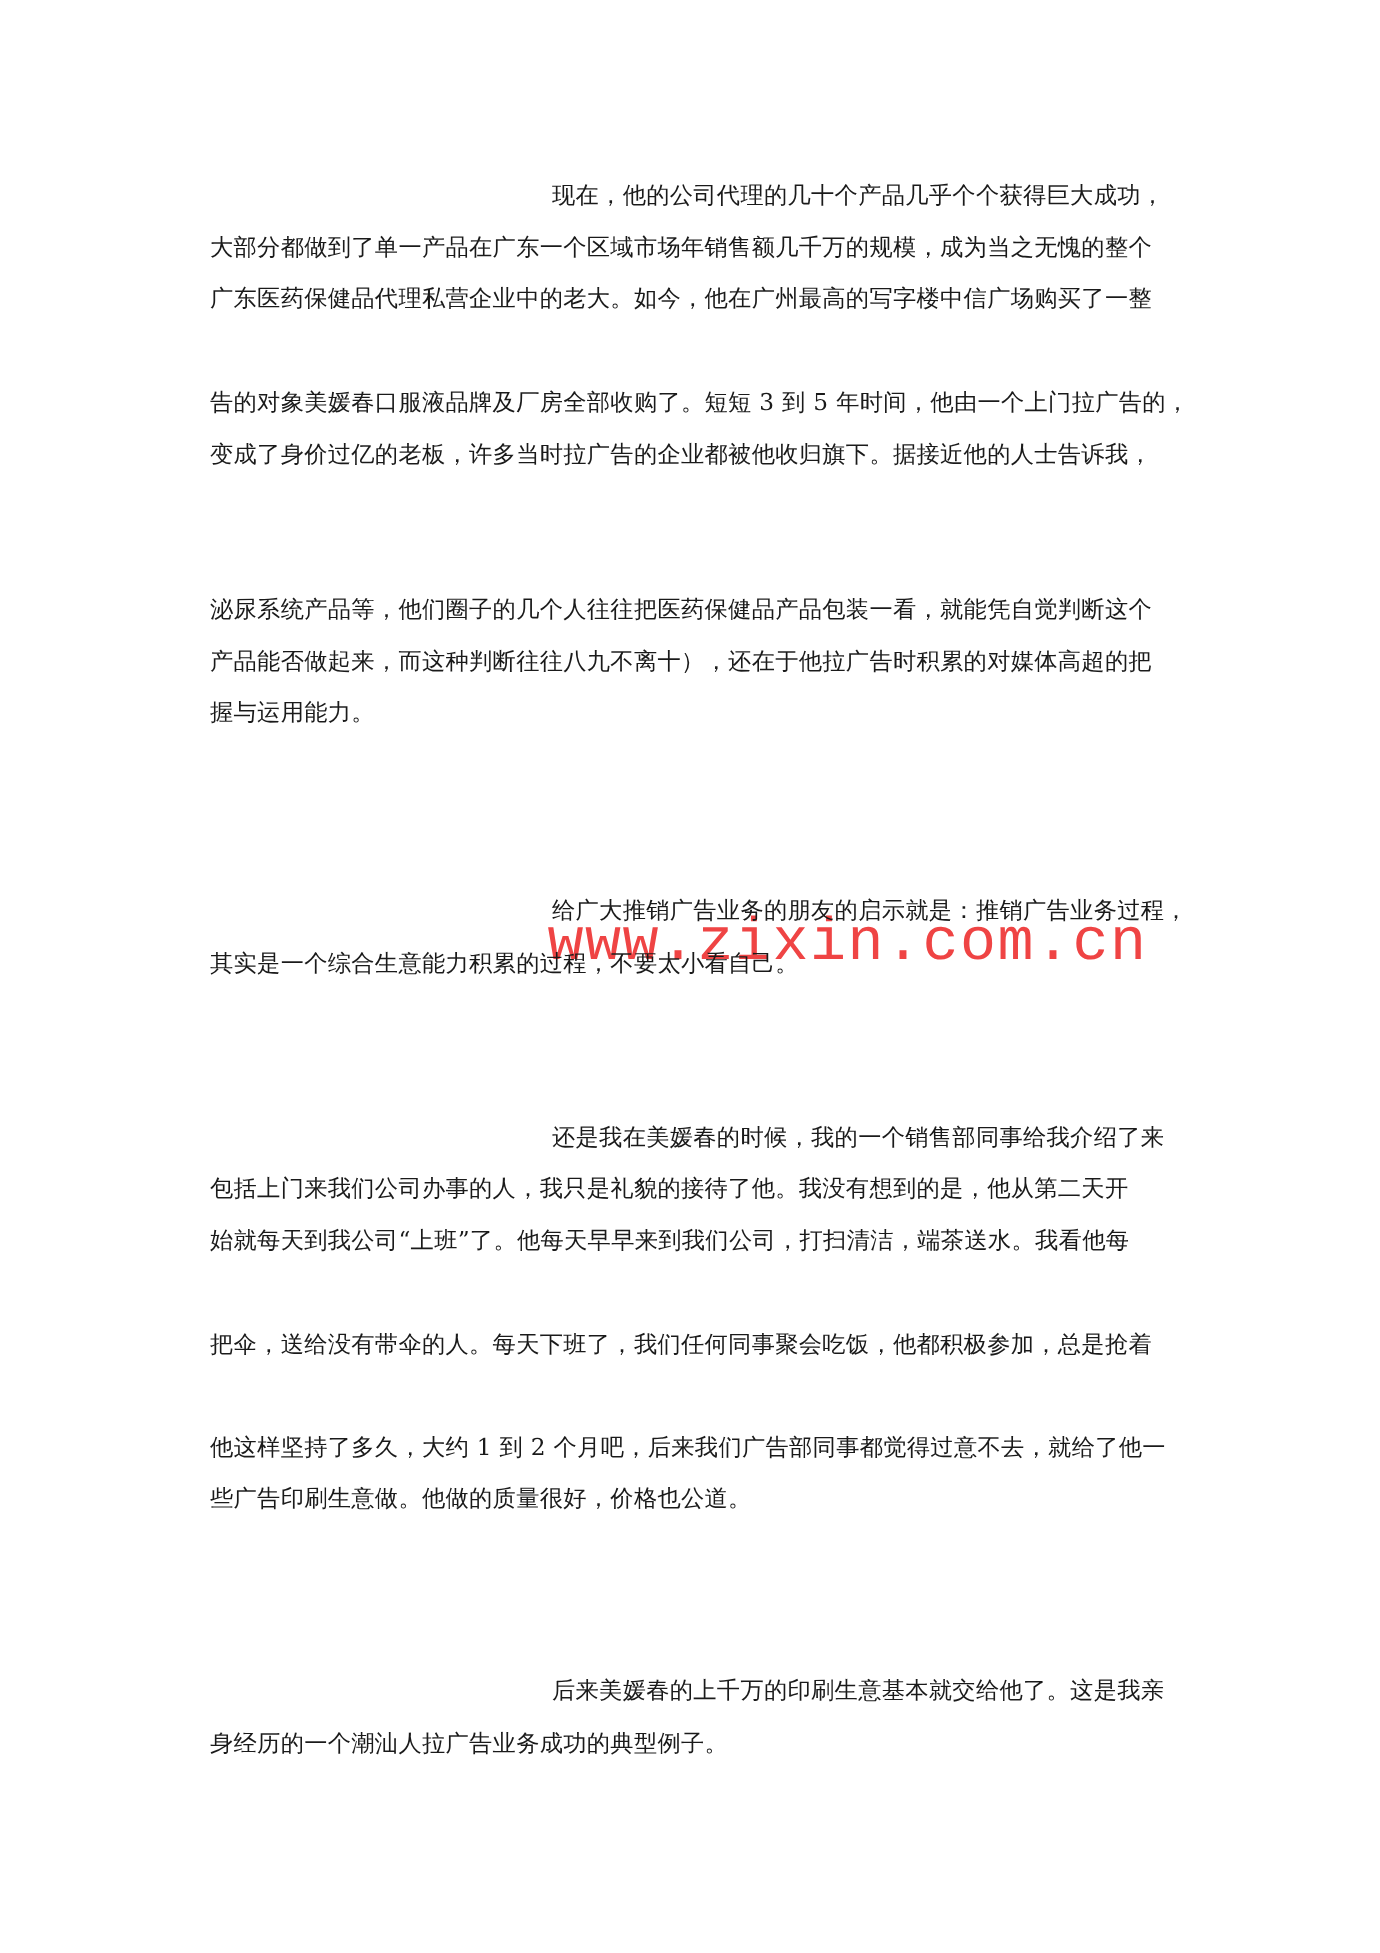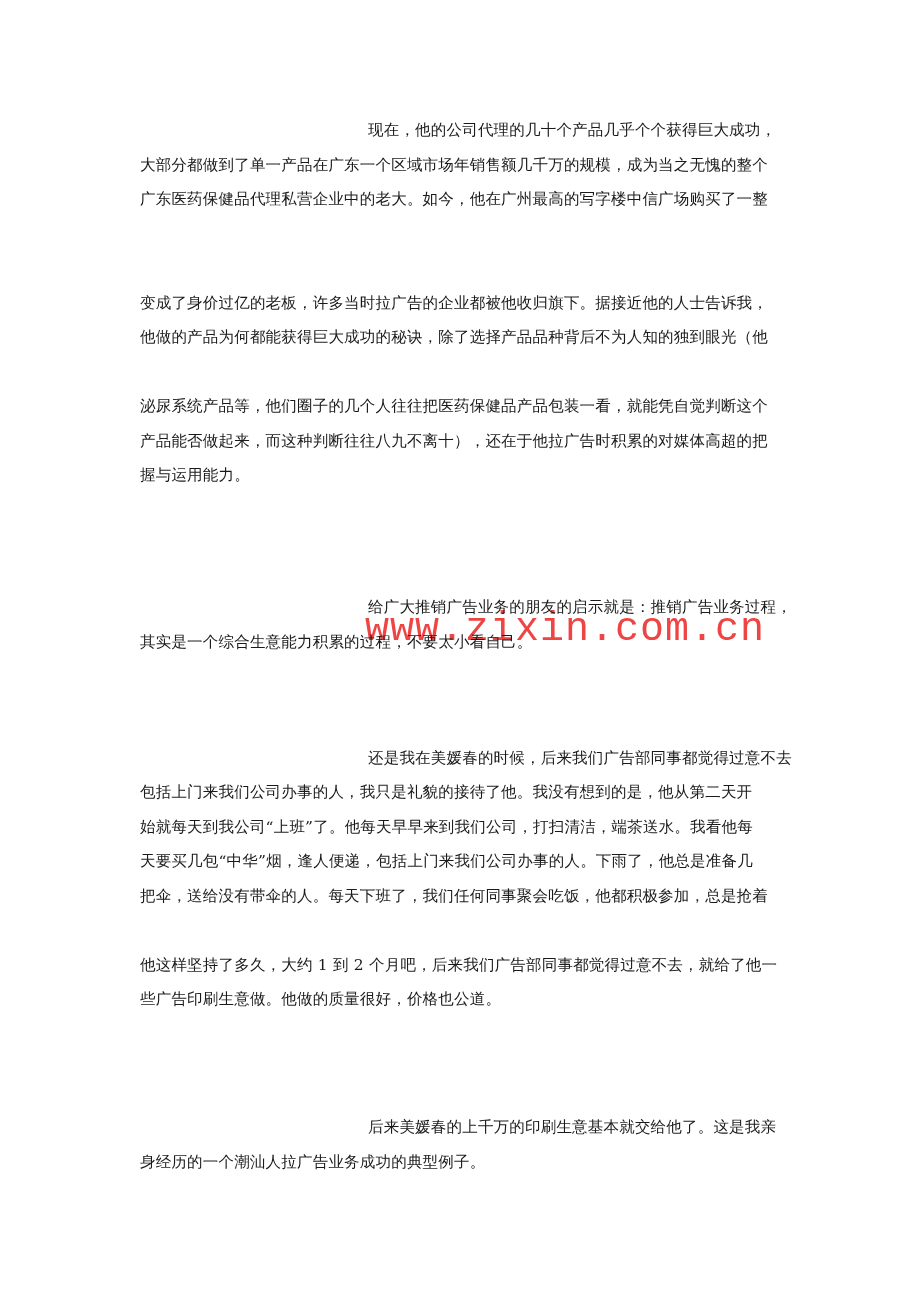--- a/index.html
+++ b/index.html
@@ -14,33 +14,32 @@
   </style>
 </head>
 <body>
 
 <div class="page">
   <div class="watermark">www.zixin.com.cn</div>
 
   <div class="line indent" style="top:120px">现在，他的公司代理的几十个产品几乎个个获得巨大成功，</div>
   <div class="line" style="top:189px">广东医药保健品代理私营企业中的老大。如今，他在广州最高的写字楼中信广场购买了一整</div>
   <div class="line" style="top:155px">大部分都做到了单一产品在广东一个区域市场年销售额几千万的规模，成为当之无愧的整个</div>
+  <div class="line" style="top:258px">告的对象美媛春口服液品牌及厂房全部收购了。短短 3 到 5 年时间，他由一个上门拉广告的，</div>
   <div class="line" style="top:293px">变成了身价过亿的老板，许多当时拉广告的企业都被他收归旗下。据接近他的人士告诉我，</div>
-  <div class="line" style="top:327px">他做的产品为何都能获得巨大成功的秘诀，除了选择产品品种背后不为人知的独到眼光（他</div>
   <div class="line" style="top:396px">泌尿系统产品等，他们圈子的几个人往往把医药保健品产品包装一看，就能凭自觉判断这个</div>
   <div class="line" style="top:431px">产品能否做起来，而这种判断往往八九不离十），还在于他拉广告时积累的对媒体高超的把</div>
   <div class="line" style="top:465px">握与运用能力。</div>
 
   <div class="line indent" style="top:597px">给广大推销广告业务的朋友的启示就是：推销广告业务过程，</div>
   <div class="line" style="top:632px">其实是一个综合生意能力积累的过程，不要太小看自己。</div>
 
 
-  <div class="line indent" style="top:748px">还是我在美媛春的时候，后来我们广告部同事都觉得过意不去</div>
+  <div class="line indent" style="top:748px">还是我在美媛春的时候，我的一个销售部同事给我介绍了来</div>
   <div class="line" style="top:782px">包括上门来我们公司办事的人，我只是礼貌的接待了他。我没有想到的是，他从第二天开</div>
   <div class="line" style="top:817px">始就每天到我公司“上班”了。他每天早早来到我们公司，打扫清洁，端茶送水。我看他每</div>
-  <div class="line" style="top:851px">天要买几包“中华”烟，逢人便递，包括上门来我们公司办事的人。下雨了，他总是准备几</div>
   <div class="line" style="top:886px">把伞，送给没有带伞的人。每天下班了，我们任何同事聚会吃饭，他都积极参加，总是抢着</div>
   <div class="line" style="top:955px">他这样坚持了多久，大约 1 到 2 个月吧，后来我们广告部同事都觉得过意不去，就给了他一</div>
   <div class="line" style="top:989px">些广告印刷生意做。他做的质量很好，价格也公道。</div>
 
   <div class="line indent" style="top:1117px">后来美媛春的上千万的印刷生意基本就交给他了。这是我亲</div>
   <div class="line" style="top:1152px">身经历的一个潮汕人拉广告业务成功的典型例子。</div>
 </div>
 
 </body></html>

